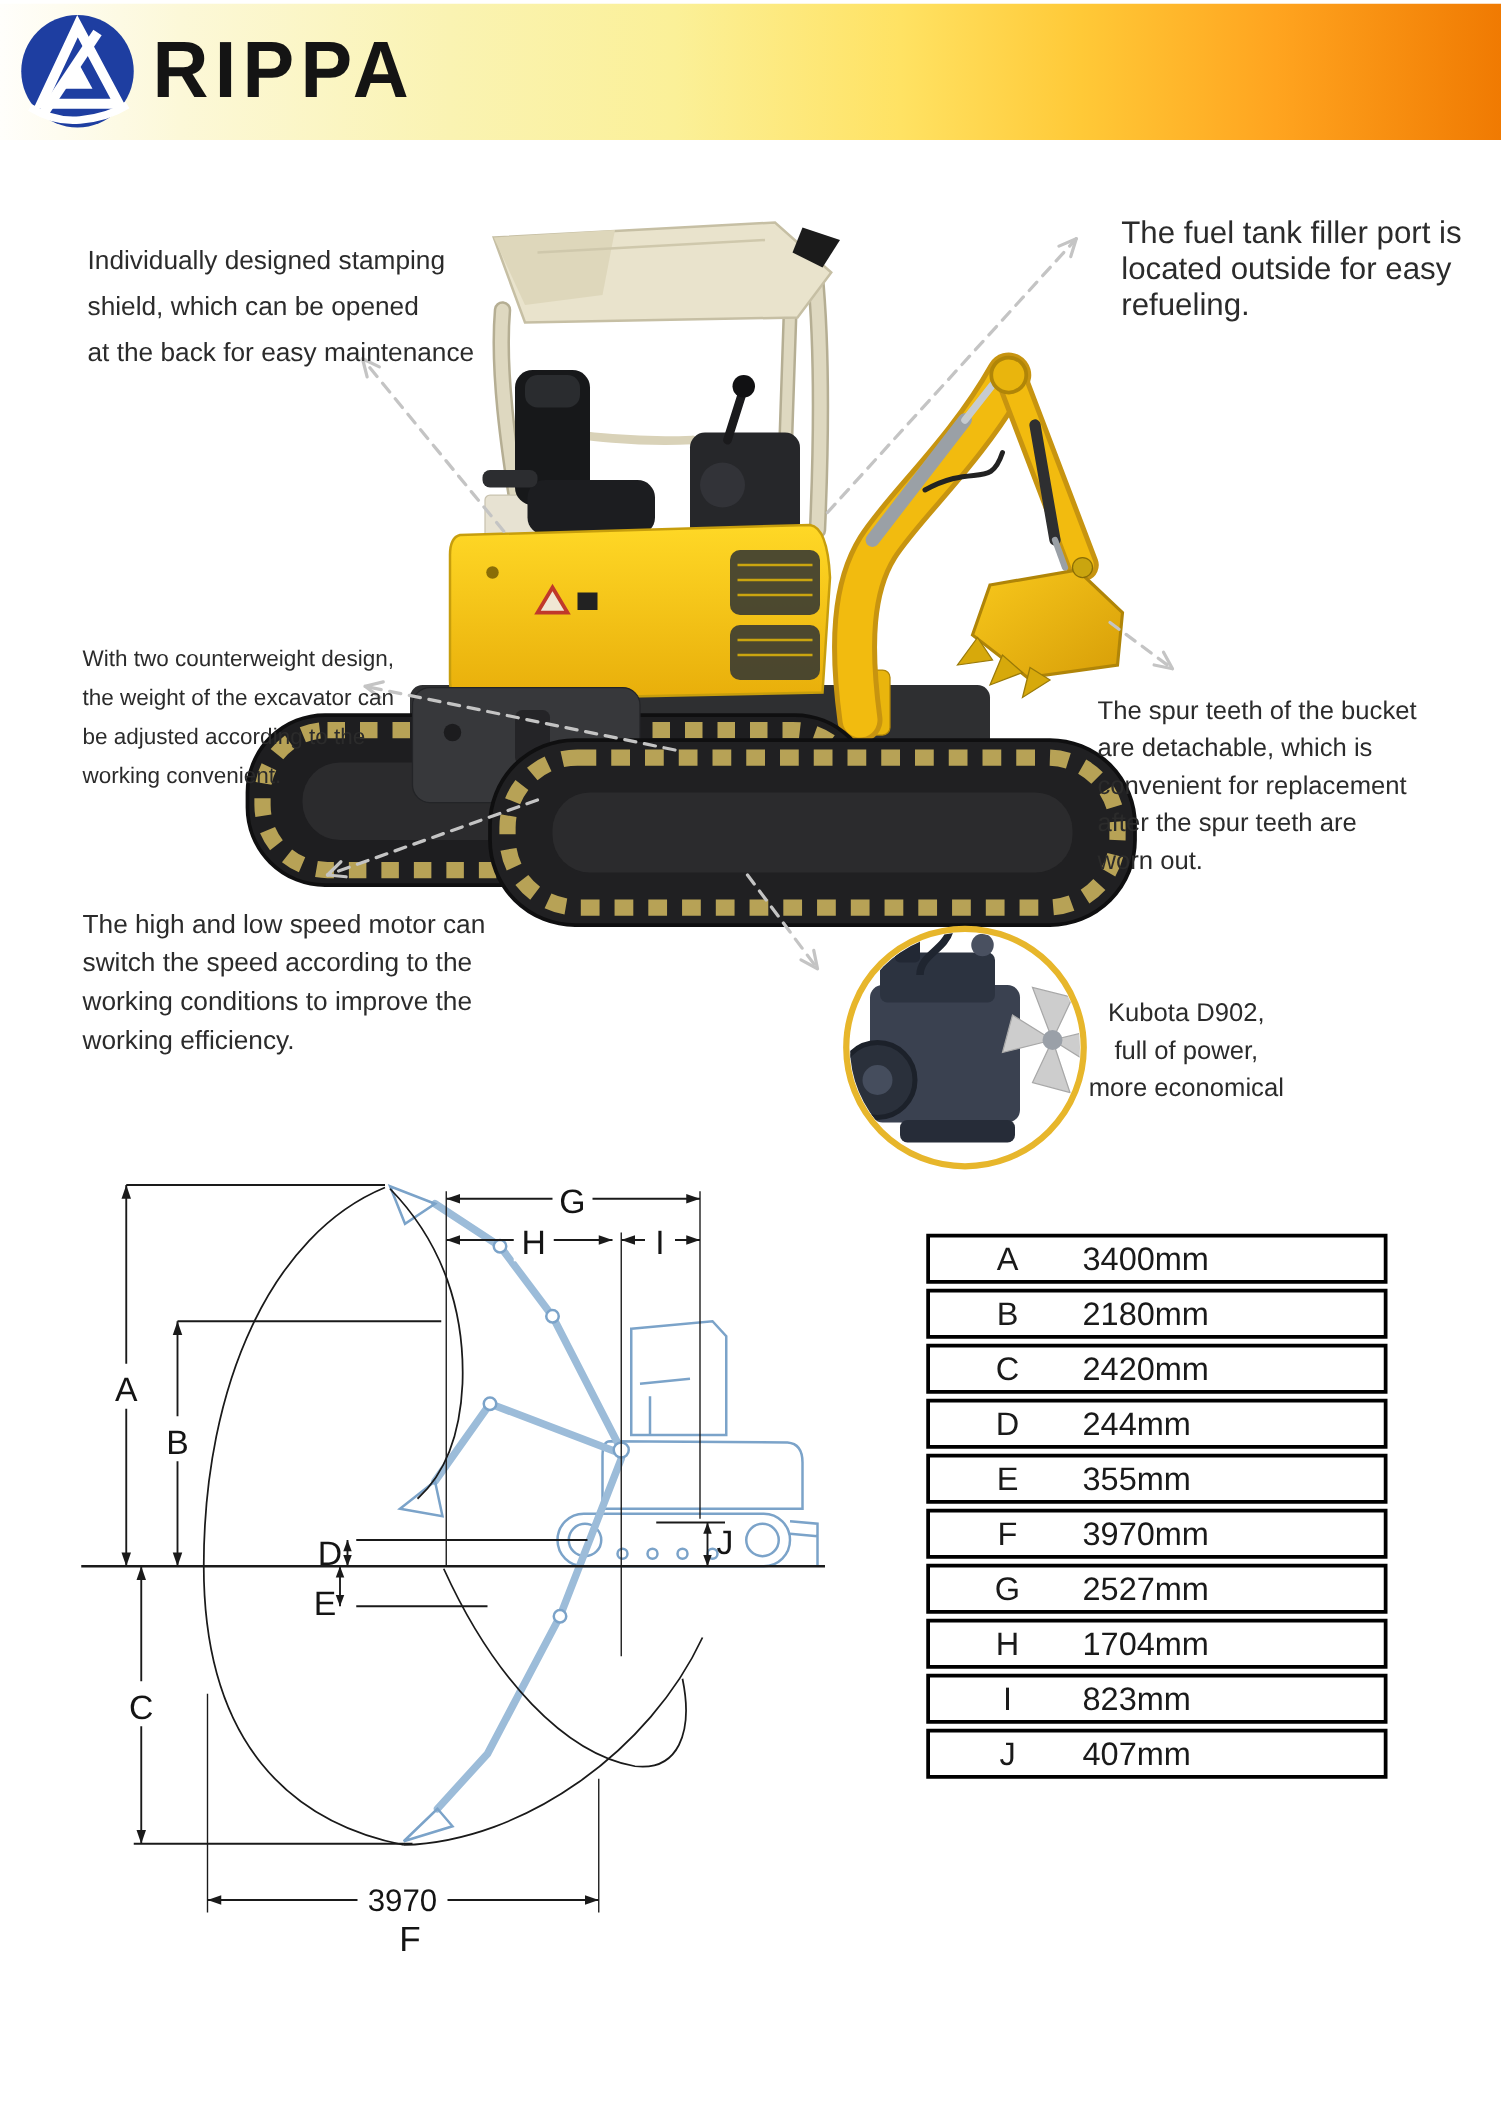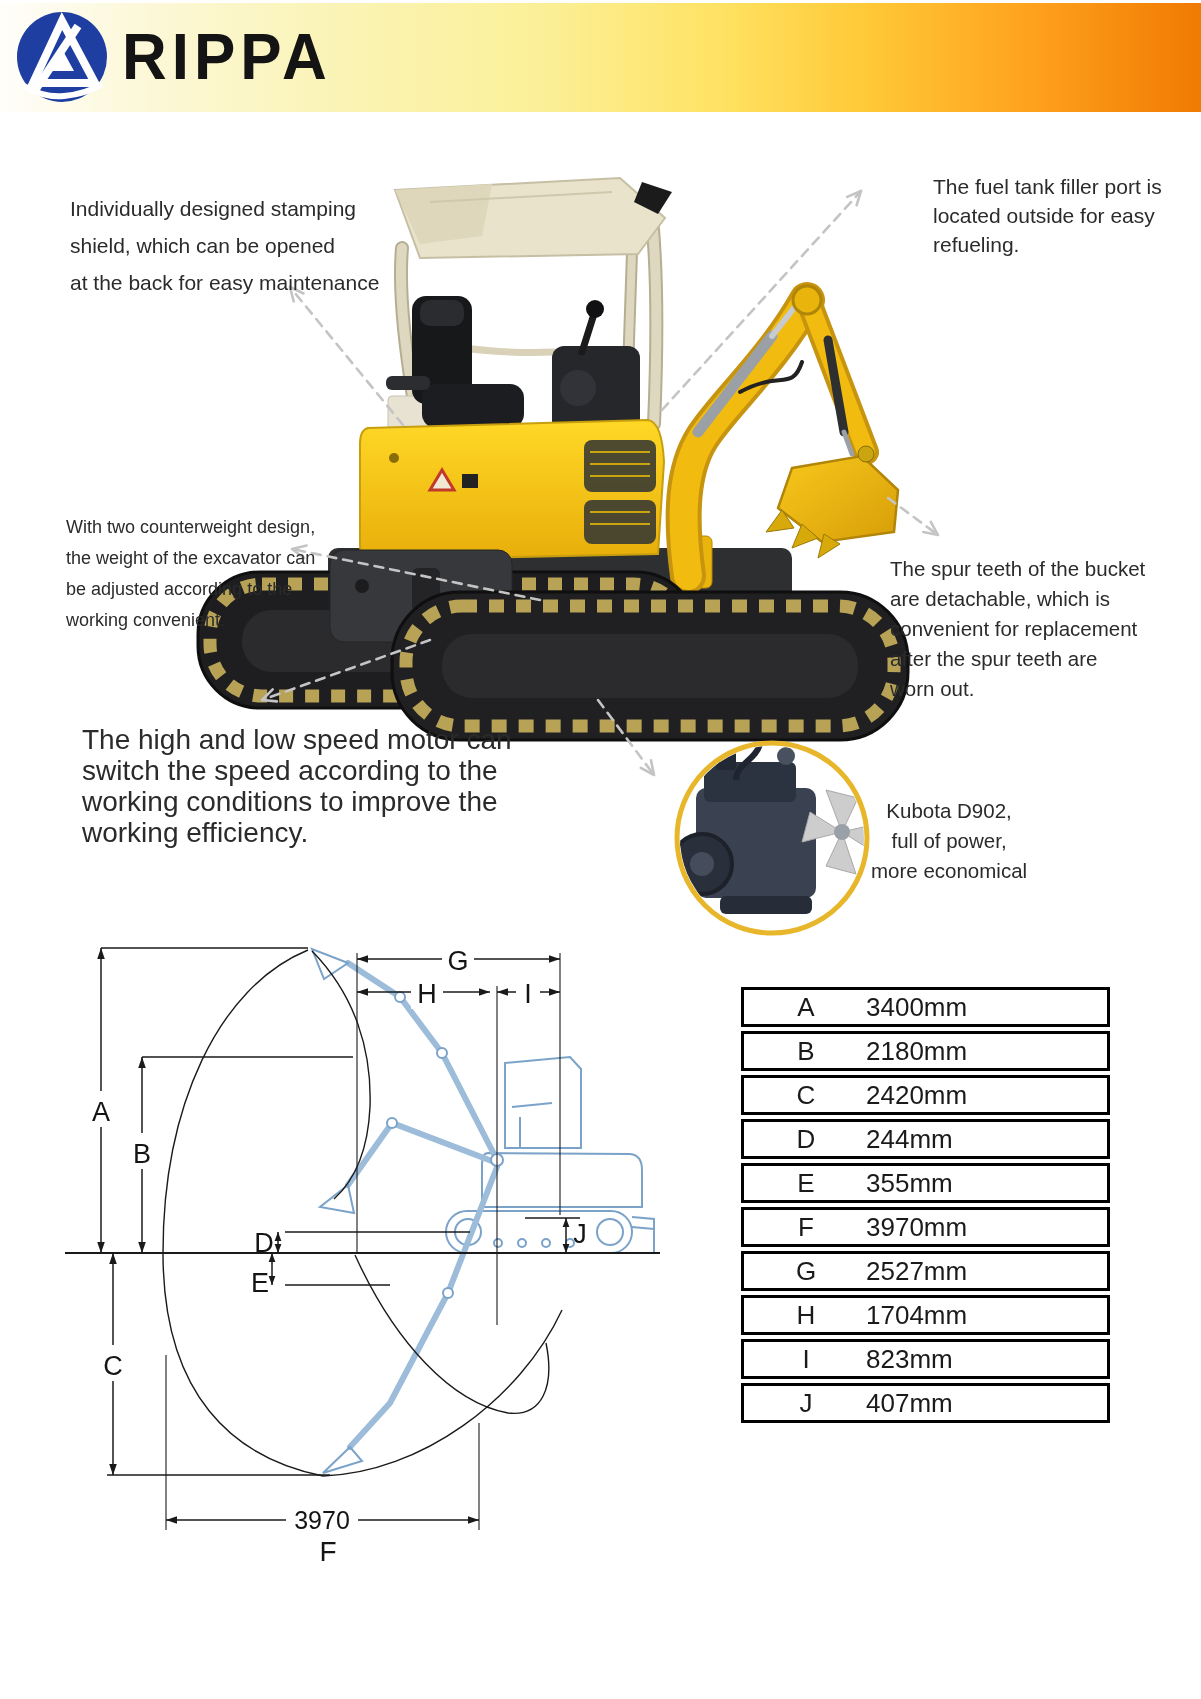--- a/index.html
+++ b/index.html
@@ -9,24 +9,24 @@
   .banner{position:absolute;left:0;top:3px;width:1201px;height:109px;
     background:linear-gradient(90deg,#fffefb 0%,#fcf8d8 12%,#faf3b2 30%,#fbf098 45%,
       #ffe263 60%,#ffc937 72%,#ffa41f 85%,#f07a02 100%);}
   .logo{position:absolute;left:14px;top:4px;}
   .brand{position:absolute;left:122px;top:20px;font-size:62px;font-weight:800;
     letter-spacing:5px;color:#141414;transform:scaleY(1.03);transform-origin:top left;}
 
   .ann{position:absolute;color:#2b2b2b;z-index:3;}
   .ann div{white-space:nowrap;}
   .ann-stamping{left:70px;top:190px;font-size:21px;line-height:37px;}
-  .ann-fuel{left:897px;top:172px;font-size:21px;line-height:29px;margin-left:36px;}
+  .ann-fuel{left:897px;top:172px;font-size:25px;line-height:29px;}
   .ann-counterweight{left:66px;top:472px;font-size:18px;line-height:31px;margin-top:40px;}
-  .ann-spur{left:878px;top:554px;font-size:20.5px;line-height:30px;margin-left:12px;}
-  .ann-motor{left:66px;top:724px;font-size:28px;line-height:31px;margin-left:16px;}
+  .ann-spur{left:878px;top:554px;font-size:20.5px;line-height:30px;}
+  .ann-motor{left:66px;top:724px;font-size:21px;line-height:31px;}
   .ann-engine{left:871px;top:796px;font-size:20.5px;line-height:30px;text-align:center;}
 
   .photo{position:absolute;left:180px;top:140px;z-index:1;}
   .diagram{position:absolute;left:50px;top:855px;z-index:1;}
 
   .spec-table{position:absolute;left:741px;top:987px;width:369px;z-index:2;}
   .spec-row{box-sizing:border-box;height:40px;border:3px solid #000;margin-bottom:4px;
     display:flex;align-items:center;background:#fff;font-size:26px;color:#1a1a1a;}
   .spec-row:last-child{margin-bottom:0;}
   .spec-key{margin-left:30px;width:64px;text-align:center;}

